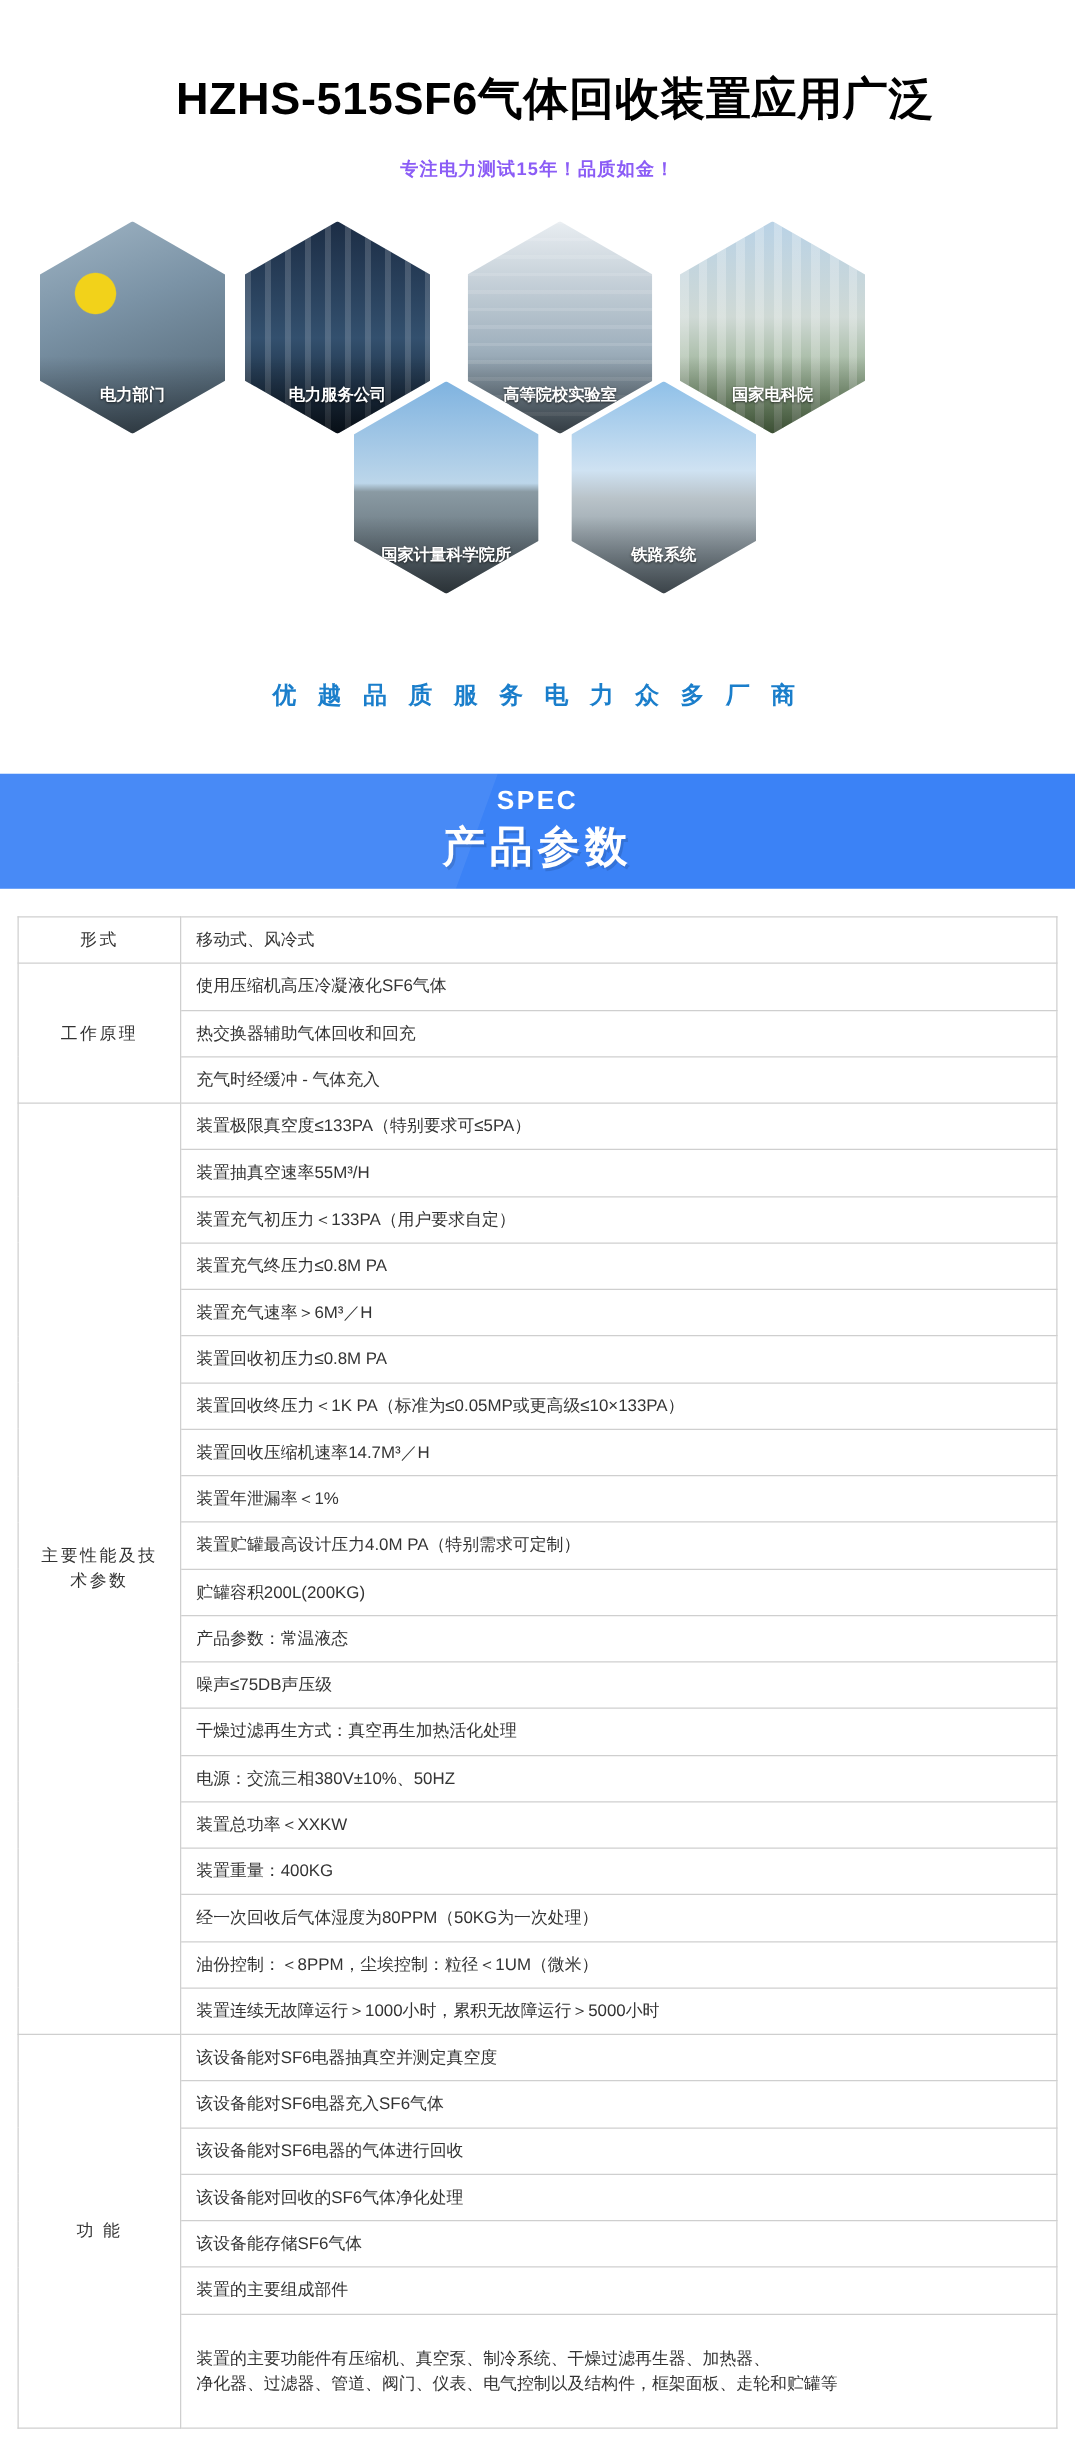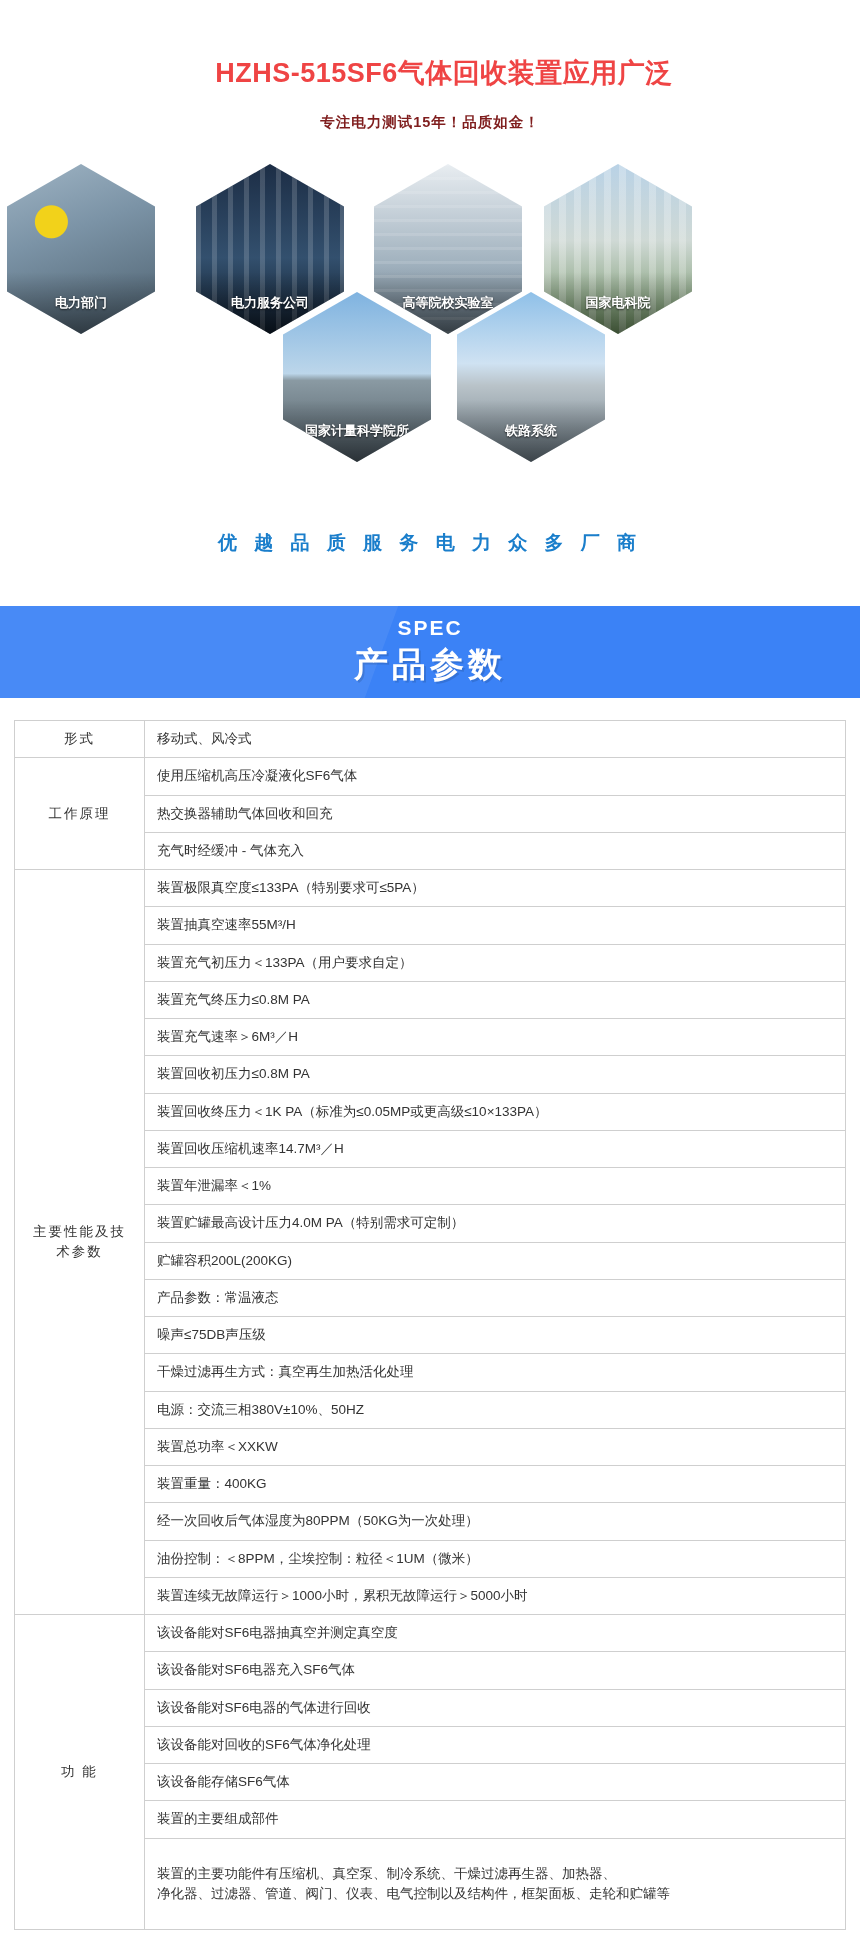--- a/index.html
+++ b/index.html
@@ -11,30 +11,30 @@
     color: #222;
   }
   .page { width: 860px; position: relative; }
 
   
   .promo {
     padding: 55px 0 0 0;
     text-align: center;
   }
   .promo-title {
-    font-size: 27px;
-    font-weight: bold;
-    color: #ef4444;
+    font-size: 36px;
+    font-weight: bold;
+    color: #000000;
     letter-spacing: 0.5px;
     padding-left: 28px;
   }
   .promo-sub {
     margin-top: 22px;
     font-size: 14.5px;
-    color: #7f1d1d;
+    color: #8b5cf6;
     font-weight: bold;
     letter-spacing: 1px;
   }
 
   
   .hex-wrap {
     position: relative;
     width: 860px;
     height: 330px;
     margin-top: 32px;
@@ -173,21 +173,21 @@
 
 <div class="page">
 
   <section class="promo">
     <div class="promo-title">HZHS-515SF6气体回收装置应用广泛</div>
     <div class="promo-sub">专注电力测试15年！品质如金！</div>
   </section>
 
   <section class="hex-wrap">
 
-    <div class="hex" style="left:7px; top:0;">
+    <div class="hex" style="left:32px; top:0;">
       <div class="img img-worker"></div>
       <div class="shade"></div>
       <div class="cap">电力部门</div>
     </div>
 
     <div class="hex" style="left:196px; top:0;">
       <div class="img img-office"></div>
       <div class="shade"></div>
       <div class="cap">电力服务公司</div>
     </div>

